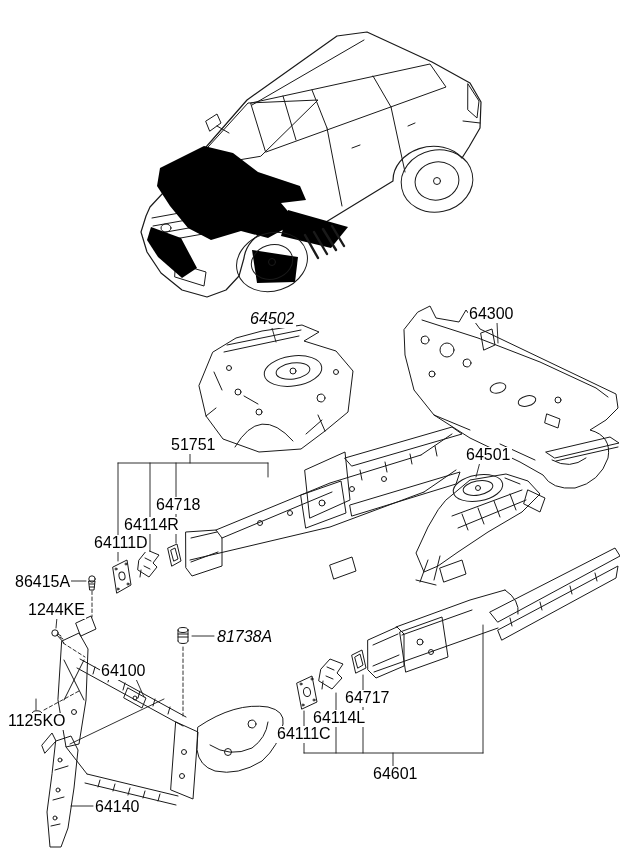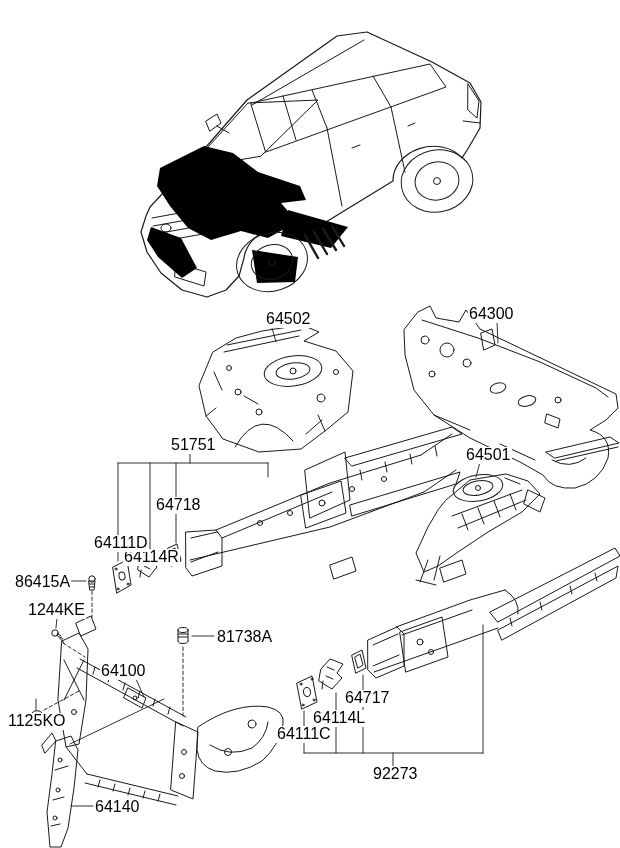--- a/index.html
+++ b/index.html
@@ -213,31 +213,31 @@
     <path d="M70,744 L164,699"></path>
     <g stroke-dasharray="3.5 2.5">
       <path d="M92,591 L92,617"></path>
       <path d="M183,647 L183,716"></path>
       <path d="M63,643 L85,657"></path>
       <path d="M44,710 L79,691"></path>
     </g>
   </g>
 </svg>
 
-<div class="part-label" style="left:265px;top:311px;">64502</div>
+<div class="part-label" style="left:249px;top:311px;font-style:italic;">64502</div>
 <div class="part-label" style="left:468px;top:306px;">64300</div>
 <div class="part-label" style="left:170px;top:437px;">51751</div>
 <div class="part-label" style="left:465px;top:447px;">64501</div>
 <div class="part-label" style="left:155px;top:497px;">64718</div>
-<div class="part-label" style="left:123px;top:517px;margin-top:32px;">64114R</div>
+<div class="part-label" style="left:123px;top:517px;">64114R</div>
 <div class="part-label" style="left:93px;top:535px;">64111D</div>
 <div class="part-label" style="left:14px;top:574px;">86415A</div>
 <div class="part-label" style="left:27px;top:602px;">1244KE</div>
-<div class="part-label" style="left:216px;top:629px;">81738A</div>
+<div class="part-label" style="left:216px;top:629px;font-style:italic;">81738A</div>
 <div class="part-label" style="left:100px;top:663px;">64100</div>
 <div class="part-label" style="left:7px;top:685px;margin-top:28px;">1125KO</div>
 <div class="part-label" style="left:94px;top:799px;">64140</div>
 <div class="part-label" style="left:344px;top:690px;">64717</div>
 <div class="part-label" style="left:312px;top:710px;">64114L</div>
 <div class="part-label" style="left:276px;top:726px;">64111C</div>
-<div class="part-label" style="left:372px;top:766px;">92273</div>
+<div class="part-label" style="left:372px;top:766px;">64601</div>
 
 </div>
 
 </body></html>

